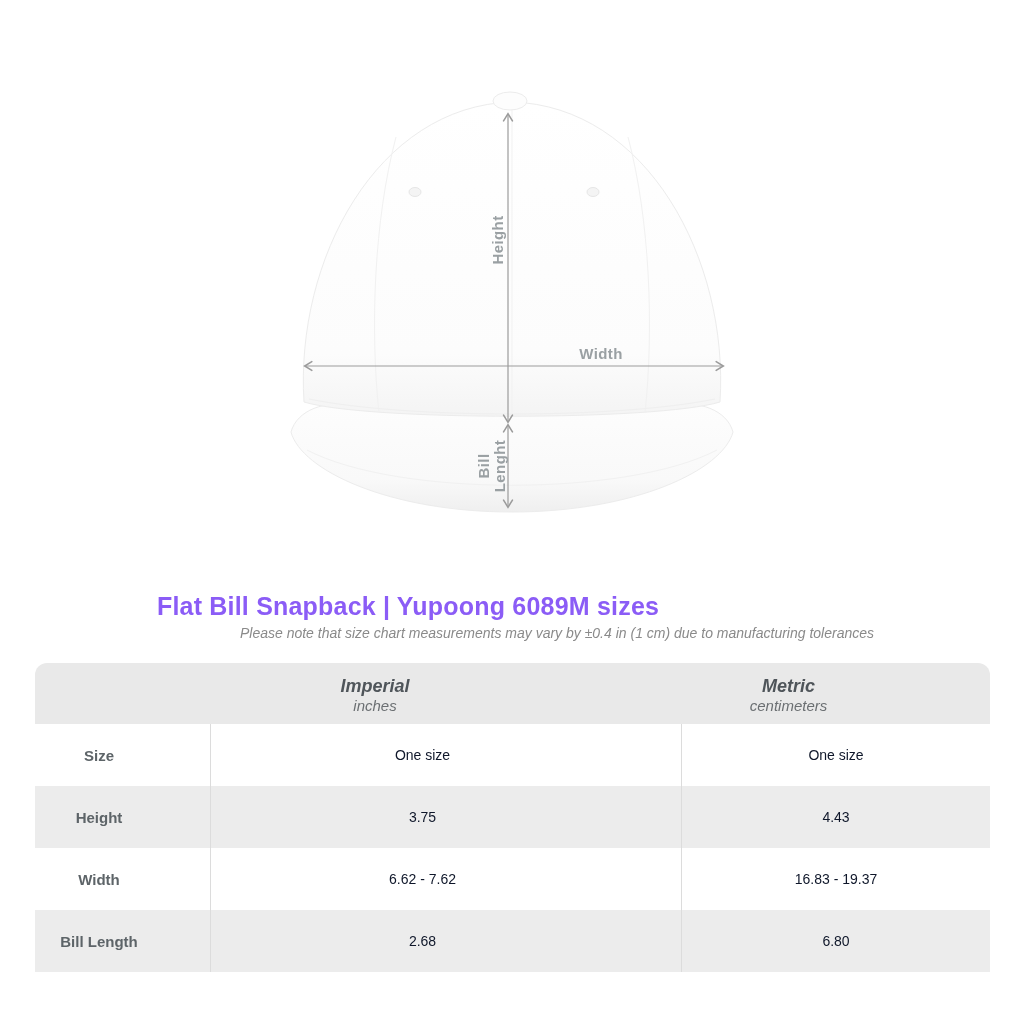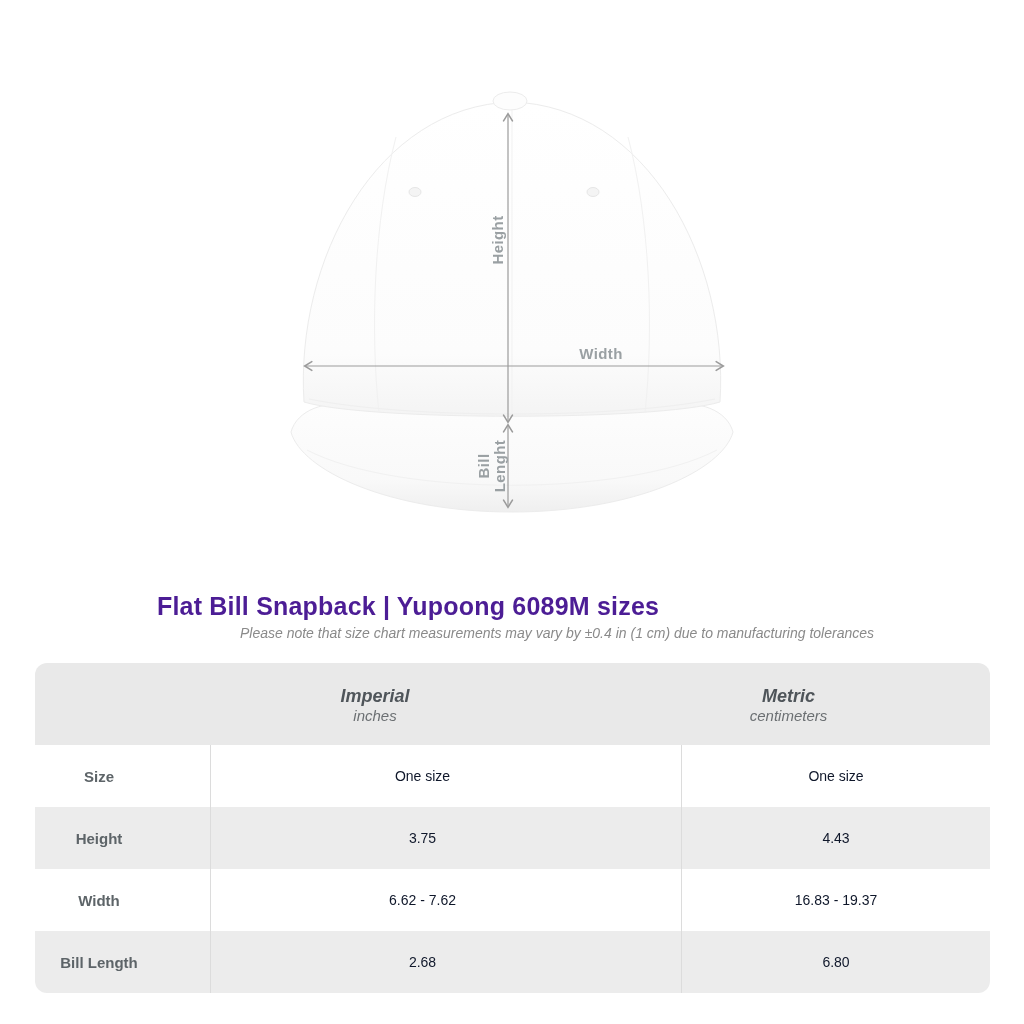--- a/index.html
+++ b/index.html
@@ -55,21 +55,21 @@
   
   .page-title {
     position: absolute;
     left: 0;
     top: 592px;
     width: 816px;
     text-align: center;
     font-size: 25px;
     line-height: 28px;
     font-weight: 700;
-    color: #4c1d95;
+    color: #8b5cf6;
     letter-spacing: 0.2px;
   }
   .page-subtitle {
     position: absolute;
     left: 0;
     top: 624px;
     width: 1024px;
     text-align: center;
     font-style: italic;
     font-size: 14px;
@@ -84,21 +84,21 @@
     left: 35px;
     top: 663px;
     width: 955px;
     height: 330px;
     border-radius: 12px;
     overflow: hidden;
   }
   .size-table .thead {
     display: grid;
     grid-template-columns: 128px 424px 1fr;
-    height: 82px;
+    height: 61px;
     background: #e9e9e9;
   }
   .size-table .th {
     display: flex;
     flex-direction: column;
     align-items: center;
     justify-content: center;
     padding-top: 2px;
   }
   .unit-name {

